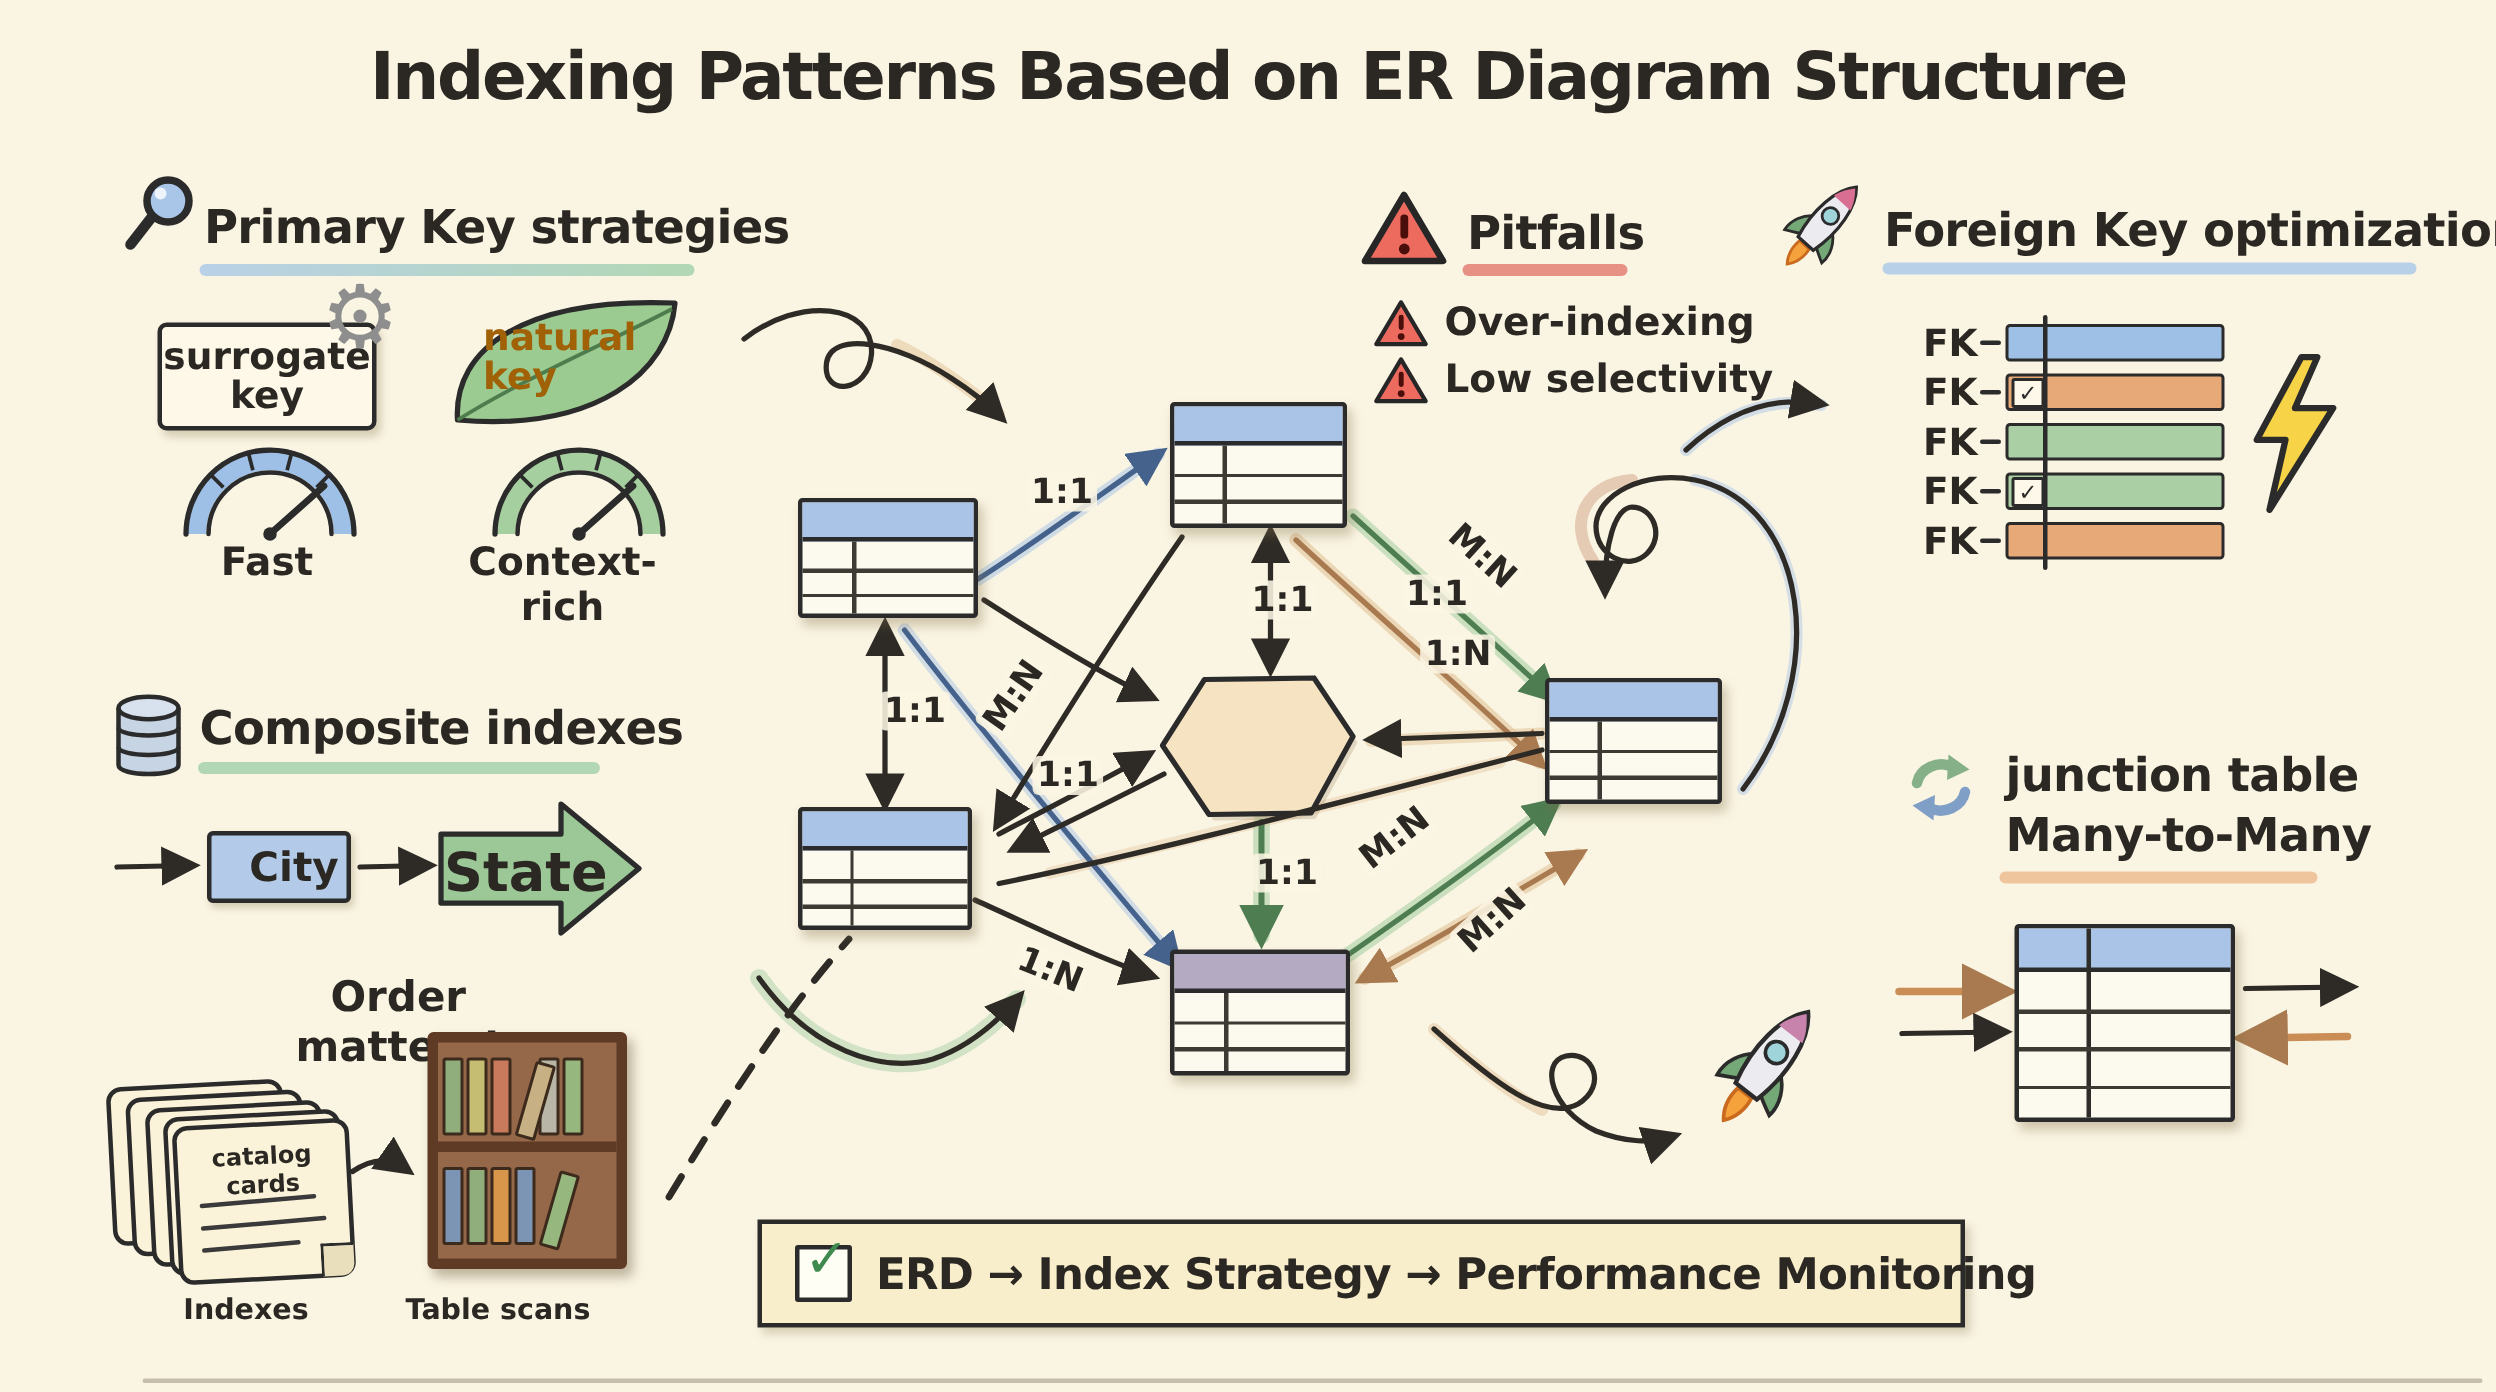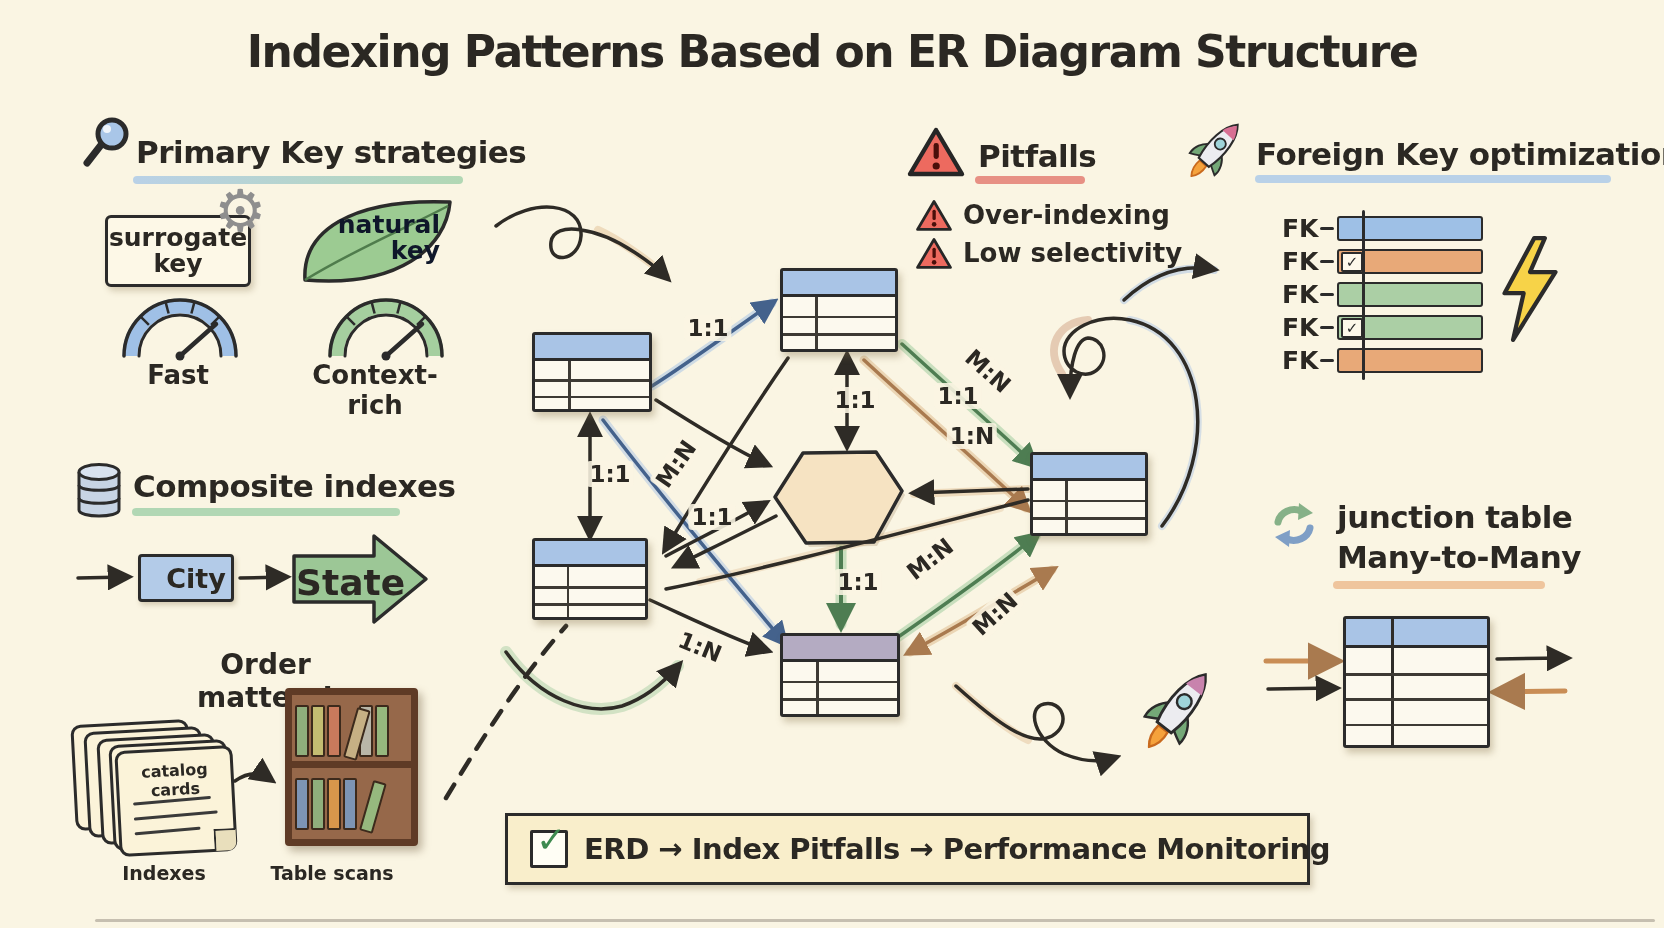--- a/index.html
+++ b/index.html
@@ -44,22 +44,22 @@
   .skey-card{
     left:105px;top:215px;width:140px;height:66px;z-index:2;
     background:#fdf8e7;border:3px solid #2b2b2b;border-radius:6px;
     box-shadow:3px 4px 6px rgba(130,110,70,.3);
     display:flex;align-items:center;justify-content:center;text-align:center;
     font-size:25px;font-weight:bold;line-height:1.05;
   }
   .gear{left:214px;top:182px;font-size:58px;color:#8e8e8e;z-index:3;line-height:1;}
   .leaf-box{left:298px;top:190px;z-index:2;}
   .leaf-text{
-    left:322px;top:212px;width:118px;z-index:3;text-align:right;
-    font-size:25px;font-weight:bold;line-height:1.05;color:#0f172a;
+    left:322px;top:212px;width:118px;z-index:3;text-align:left;
+    font-size:25px;font-weight:bold;line-height:1.05;color:#a16207;
   }
   .gauge-label{font-size:26px;font-weight:bold;text-align:center;z-index:2;}
 
   
   .city-box{
     left:138px;top:554px;width:96px;height:48px;z-index:2;
     background:#b3cbe8;border:3.5px solid #2b2b2b;border-radius:4px;
     display:flex;align-items:center;justify-content:center;
     font-size:27px;font-weight:bold;box-sizing:border-box;
     box-shadow:2px 3px 5px rgba(130,110,70,.3);
@@ -507,15 +507,15 @@
     <path d="M45,6 C60,22 64,56 56,88 L34,88 C26,56 30,22 45,6 Z" fill="#ececf0" stroke="#2b2b2b" stroke-width="3.5"></path>
     <path d="M45,8 C51,15 55,21 57,29 L33,29 C35,21 39,15 45,8 Z" fill="#c883ad"></path>
     <circle cx="45" cy="48" r="9" fill="#9fd4da" stroke="#2b2b2b" stroke-width="3"></circle>
   </svg>
 </div>
 
 <div class="banner">
   <div class="banner-check">
       <span>✓</span>
     </div>
-  <div class="banner-text">ERD → Index Pitfalls → Performance Monitoring</div>
+  <div class="banner-text">ERD → Index Strategy → Performance Monitoring</div>
 </div>
 <div class="abs bottom-line"></div>
 
 </body></html>

